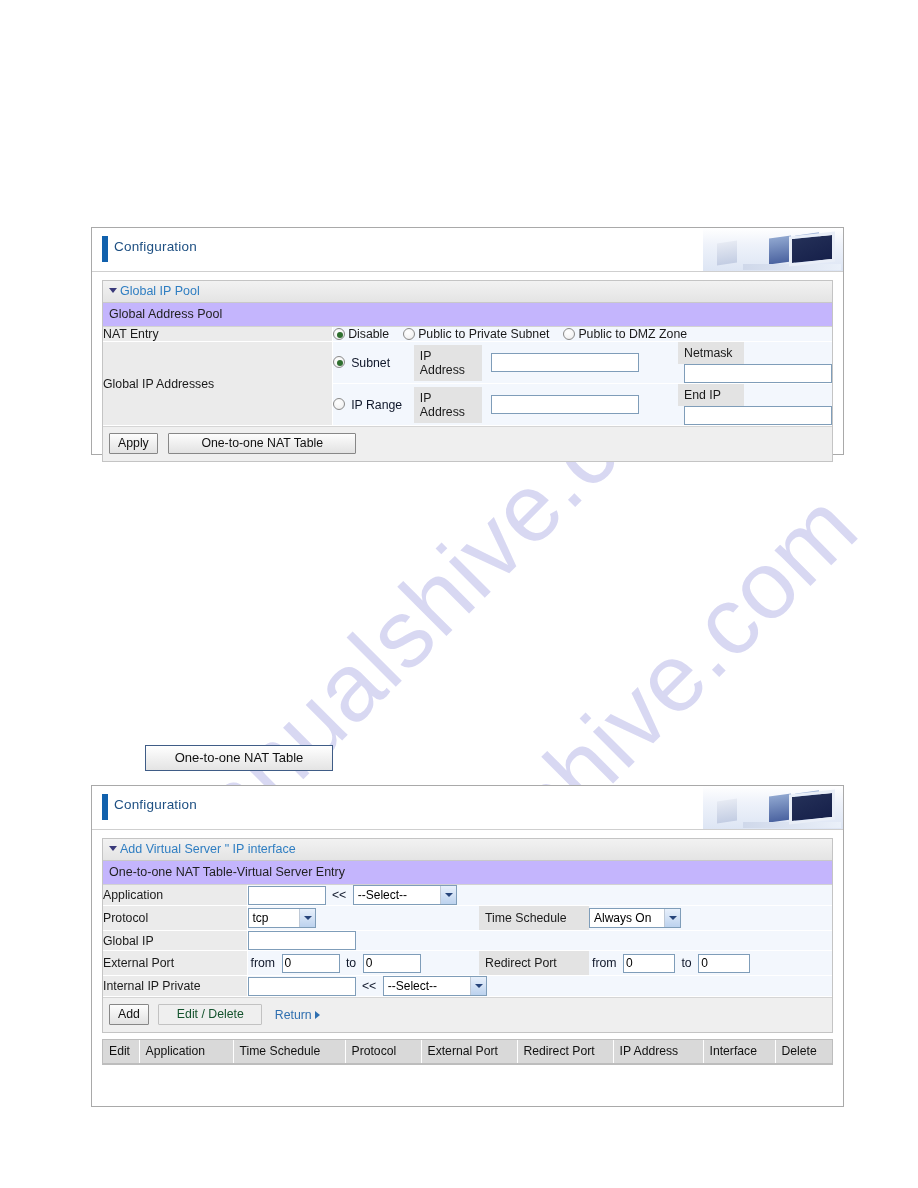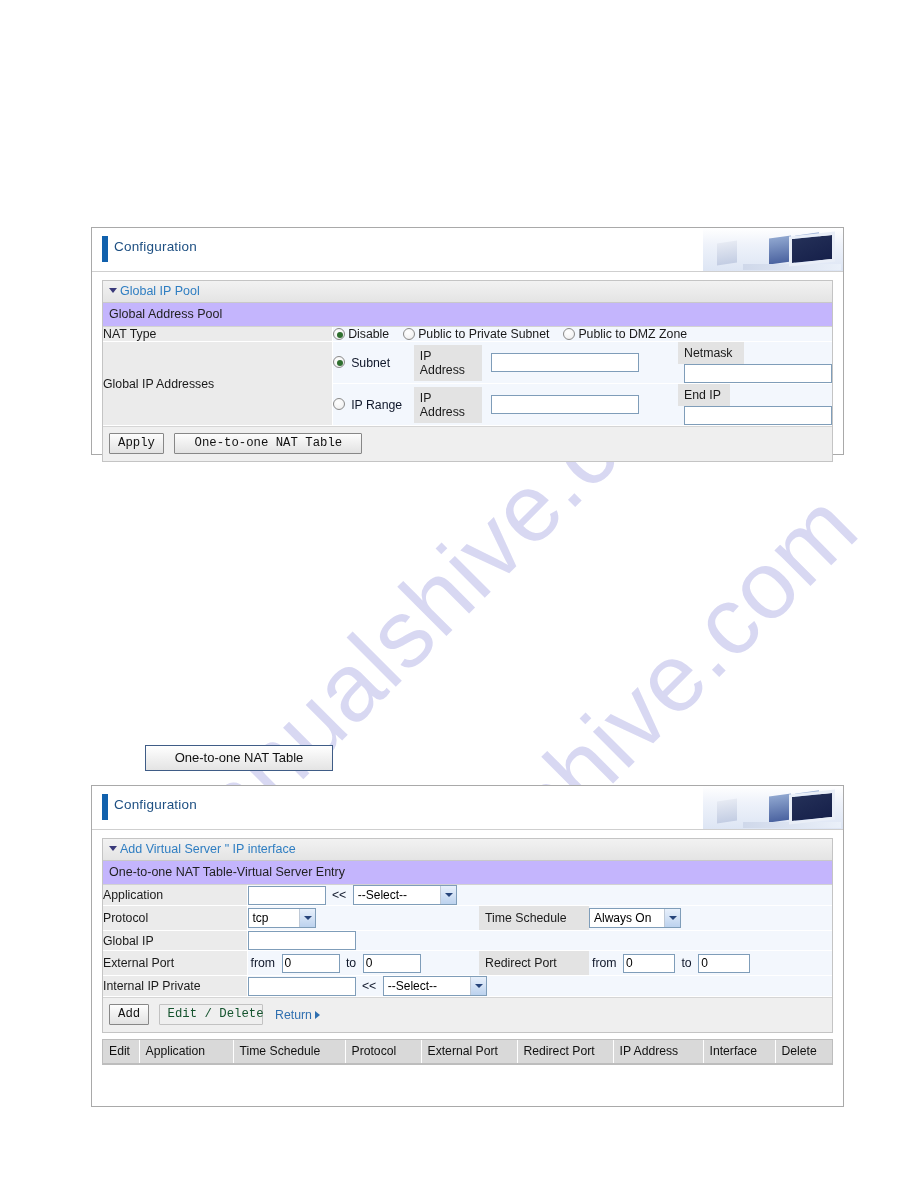--- a/index.html
+++ b/index.html
@@ -189,21 +189,21 @@
     width: 0; height: 0;
     border-left: 4px solid transparent;
     border-right: 4px solid transparent;
     border-top: 4px solid #27447a;
   }
 
   .btn {
     display: inline-block;
     border: 1px solid #878787;
     background: linear-gradient(180deg,#fdfdfd 0%, #eeeeee 55%, #e2e2e2 100%);
-    font-family: Liberation Mono, monospace;
+    font-family: Liberation Sans, sans-serif;
     font-size: 12.3px;
     color: #111;
     padding: 2px 8px 3px 8px;
     text-align: center;
     vertical-align: middle;
     white-space: nowrap;
     border-radius: 1px;
   }
   .btn.disabled { color: #14532d; border-color: #c2c2c2; background: #efefef; }
   .btn.wide { width: 188px; }
@@ -300,21 +300,21 @@
 
     <div class="section">
       <div class="sec-title">
         <span class="tri"></span><span>Global IP Pool</span>
       </div>
       <div class="sec-sub">Global Address Pool</div>
 
       <table class="ftab">
         <tbody>
             <tr>
-          <td class="lbl" style="width:252px;">NAT Type</td>
+          <td class="lbl" style="width:252px;">NAT Entry</td>
           <td class="fld" colspan="3">
             <span class="radio-lbl"><span class="radio on"></span><span>Disable</span></span><span class="radio-lbl"><span class="radio"></span><span>Public to Private Subnet</span></span><span class="radio-lbl"><span class="radio"></span><span>Public to DMZ Zone</span></span>
           </td>
         </tr>
 
         <tr>
           <td class="lbl" rowspan="2">Global IP Addresses</td>
           <td class="fld" style="width:88px;">
             <span class="radio on"></span><span class="inline-txt">Subnet</span>
           </td>
@@ -330,21 +330,21 @@
 
         <tr>
           <td class="fld">
             <span class="radio"></span><span class="inline-txt">IP Range</span>
           </td>
           <td class="fld" style="padding-left:0;">
             <span class="minilbl" style="width:68px;">IP Address</span>
             <input class="tx" style="width: 148px; margin-left: 6px;" value="">
           </td>
           <td class="fld" style="padding-left:0;">
-            <span class="minilbl" style="width:52px;">End IP</span>
+            <span class="minilbl" style="width:66px;">End IP</span>
             <input class="tx" style="width: 148px; margin-left: 6px;" value="">
           </td>
         </tr>
       </tbody>
         </table>
 
       <div class="actionbar">
         <span class="btn">Apply</span>
         <span class="btn wide" style="margin-left:6px;">One-to-one NAT Table</span>
       </div>

